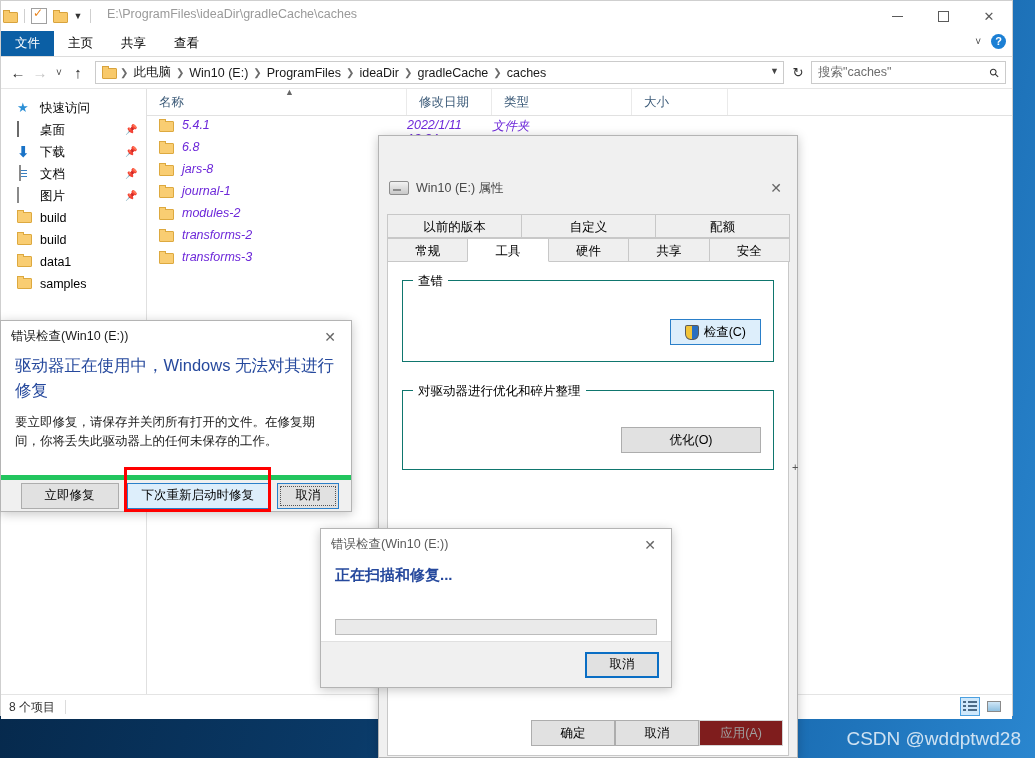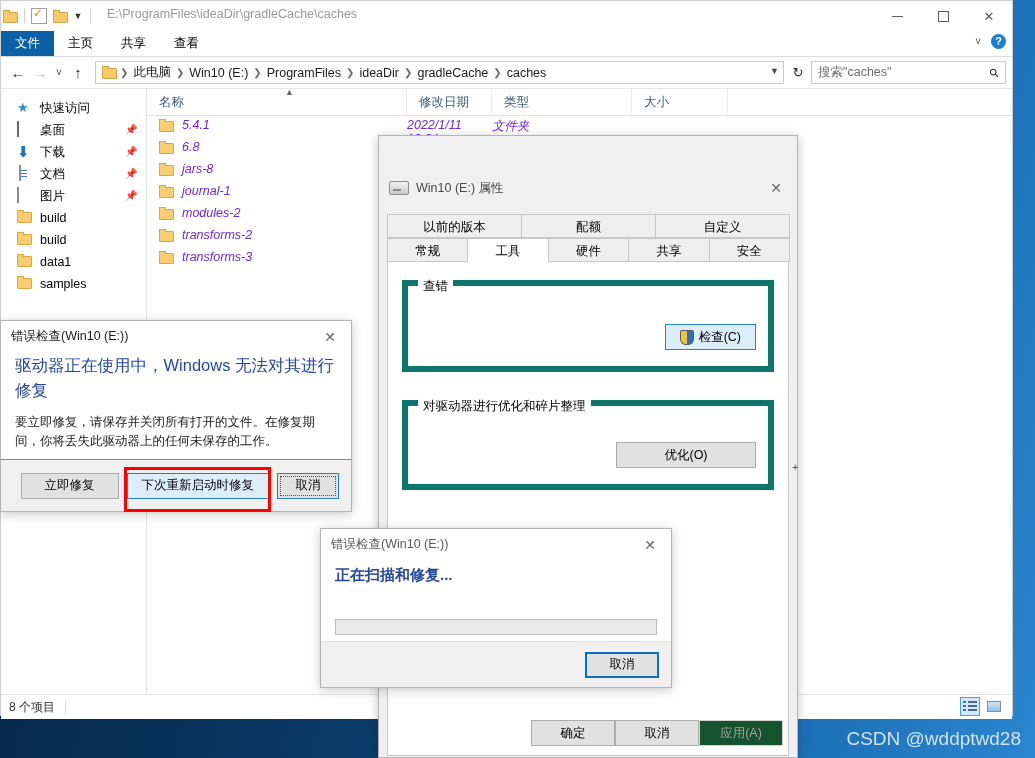--- a/index.html
+++ b/index.html
@@ -115,54 +115,54 @@
   .drv-ico{width:18px;height:12px;margin-right:7px;background:linear-gradient(#f2f2f2,#c8c8c8);
     border:1px solid #8d8d8d;border-radius:2px;position:relative;}
   .drv-ico:after{content:"";position:absolute;left:3px;top:7px;width:8px;height:2px;background:#8d8d8d;}
   .tabstrip{margin:10px 8px 0 8px;}
   .tabrow{display:flex;}
   .tab{flex:1;height:24px;line-height:24px;text-align:center;font-size:12.5px;
     border:1px solid #c8c8c8;background:#efefef;box-sizing:border-box;margin-right:-1px;}
   .tab.active{background:#fff;border-bottom:1px solid #fff;position:relative;z-index:3;}
   .tabpanel{background:#fff;border:1px solid #c8c8c8;margin:-1px 8px 0 8px;height:495px;
     box-sizing:border-box;position:relative;}
-  .group{border:6px solid #0f766e;margin:18px 14px 0 14px;padding:14px 12px 16px 12px;position:relative;}
+  .group{border:1px solid #0f766e;margin:18px 14px 0 14px;padding:14px 12px 16px 12px;position:relative;}
   .group > .gt{position:absolute;top:-8px;left:10px;background:#fff;padding:0 5px;font-size:12.5px;}
   .grow{display:flex;align-items:flex-start;}
   .gtext{font-size:12.5px;margin-left:16px;margin-top:4px;line-height:18px;}
   .hddicon{width:34px;height:24px;margin-top:18px;background:linear-gradient(#fbfbfb,#c4c4c4);
     border:1px solid #8d8d8d;border-radius:3px;position:relative;flex:none;}
   .hddicon:after{content:"";position:absolute;left:6px;top:14px;width:18px;height:4px;
     background:#5e5e5e;border-radius:1px;}
   .dfgicon{width:30px;height:28px;margin-top:6px;position:relative;flex:none;}
   .dfgicon i{position:absolute;display:block;}
   .dfg1{left:0;top:8px;width:11px;height:18px;background:#c9302c;transform:skewY(-12deg);}
   .dfg2{left:8px;top:2px;width:11px;height:16px;background:#e8c02a;transform:skewY(-12deg);}
   .dfg3{left:7px;top:15px;width:11px;height:11px;background:#2f7fd0;transform:skewY(-12deg);}
   .dfg4{left:17px;top:6px;width:10px;height:10px;background:#4caf50;transform:skewY(-12deg);}
   .dfg5{left:18px;top:14px;width:10px;height:12px;background:#7a3fa0;transform:skewY(-12deg);}
   .btn{height:26px;min-width:90px;padding:0 14px;font-size:12.5px;background:#e1e1e1;
     border:1px solid #adadad;box-sizing:border-box;display:inline-flex;align-items:center;
     justify-content:center;font-family:inherit;}
   .btn.primary{background:#ddeefb;border:1px solid #2a7fc9;}
-  .btn.disabled{color:#a0a0a0;background:#14532d;border:1px solid #d4d4d4;}
+  .btn.disabled{color:#a0a0a0;background:#7f1d1d;border:1px solid #d4d4d4;}
   .btn-right{display:flex;justify-content:flex-end;margin-top:24px;}
   .shield{width:14px;height:15px;margin-right:5px;position:relative;flex:none;}
   .shield:before{content:"";position:absolute;inset:0;border-radius:2px 2px 40% 40%;
     background:linear-gradient(90deg,#f2c438 50%,#2a6fc0 50%);border:1px solid #5a5a5a;box-sizing:border-box;}
   .props-footer{position:absolute;left:0;right:0;bottom:0;height:48px;display:flex;
     align-items:center;justify-content:flex-end;padding-right:14px;box-sizing:border-box;}
   
   #errdlg{left:0px;top:320px;width:352px;height:192px;}
   #errdlg .dlg-title{height:30px;font-size:12.5px;color:#1a1a1a;}
   .err-body{padding:2px 14px 0 14px;}
   .err-head{font-size:16.5px;color:#26499d;line-height:25px;font-weight:400;}
   .err-desc{font-size:12.5px;color:#1a1a1a;line-height:19px;margin-top:10px;}
-  .err-footer{position:absolute;left:0;right:0;bottom:0;height:52px;background:#f0f0f0;
-    border-top:1px solid #22c55e;display:flex;align-items:center;justify-content:flex-end;
+  .err-footer{position:absolute;left:0;right:0;bottom:0;height:36px;background:#f0f0f0;
+    border-top:5px solid #22c55e;display:flex;align-items:center;justify-content:flex-end;
     gap:8px;padding-right:12px;box-sizing:border-box;}
   .hilite{position:absolute;left:124px;top:467px;width:147px;height:45px;
     border:3px solid #ff0000;box-sizing:border-box;z-index:40;pointer-events:none;}
   .btn.focusdotted{outline:1px dotted #555;outline-offset:-4px;border:1px solid #2a7fc9;background:#e1e1e1;}
   
   #scandlg{left:320px;top:528px;width:352px;height:160px;}
   #scandlg .dlg-title{height:30px;color:#5a5a5a;}
   .scan-body{padding:4px 14px 0 14px;font-weight:bold;}
   .scan-head{font-size:15px;color:#26499d;line-height:24px;}
   .progress{margin-top:32px;height:14px;border:1px solid #bcbcbc;background:#eaeaea;}
@@ -376,22 +376,22 @@
 <div class="dlg" id="props">
   <div class="dlg-title">
     <span class="drv-ico"></span>
     <span>Win10 (E:) 属性</span>
     <div class="dlg-x">✕</div>
   </div>
 
   <div class="tabstrip">
     <div class="tabrow">
       <div class="tab">以前的版本</div>
+      <div class="tab">自定义</div>
       <div class="tab">配额</div>
-      <div class="tab">自定义</div>
     </div>
     <div class="tabrow">
       <div class="tab">常规</div>
       <div class="tab active">工具</div>
       <div class="tab">硬件</div>
       <div class="tab">共享</div>
       <div class="tab">安全</div>
     </div>
   </div>
 

